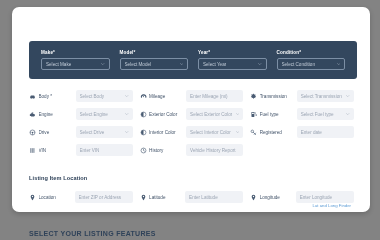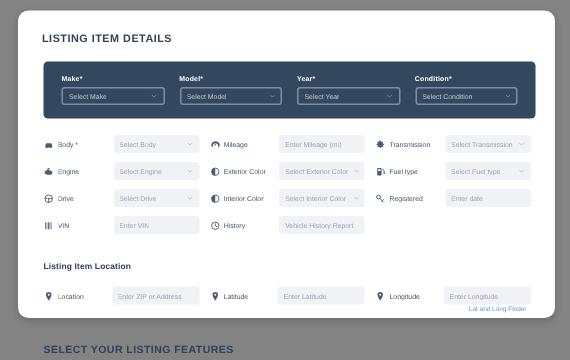--- a/index.html
+++ b/index.html
@@ -184,21 +184,20 @@
     font-weight: bold;
     letter-spacing: .3px;
     color: #2f4259;
   }
 </style>
 </head>
 <body>
 
 <div class="card">
 
-  <div class="card-title">LISTING ITEM DETAILS</div>
 
   <div class="hero" id="hero">
       <div class="hero-field">
         <div class="hero-label">Make*</div>
         <div class="hero-select">
           <span class="ph">Select Make</span>
           <span class="caret">
             <svg viewBox="0 0 12 8">
               <path d="M1 1.5 L6 6.5 L11 1.5" stroke="currentColor" fill="none" stroke-width="1.4" stroke-linecap="round" stroke-linejoin="round"></path>
             </svg>

